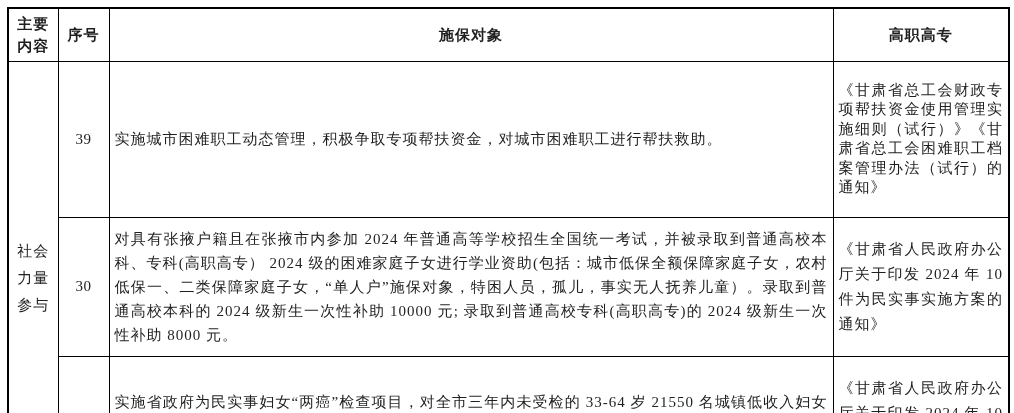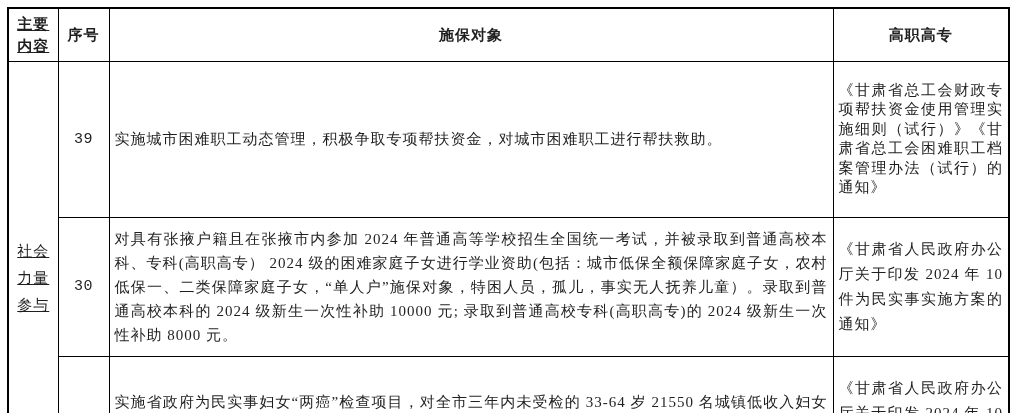--- a/index.html
+++ b/index.html
@@ -29,31 +29,31 @@
     vertical-align: middle;
     overflow: hidden;
     font-size: 15px;
   }
   thead th {
     font-weight: bold;
     text-align: center;
     letter-spacing: 1px;
     line-height: 22px;
   }
-  .pre { white-space: pre-line; text-decoration: underline; }
+  .pre { white-space: pre-line; }
   tr.hdr { height: 53px; }
   tr.r39 { height: 103px; }
   tr.r40 { height: 137px; }
   tr.r41 { height: 104px; }
   td.category {
     text-align: center;
     letter-spacing: 1px;
     line-height: 27px;
   }
-  td.seq { text-align: center; letter-spacing: 0.5px; font-family: Liberation Mono, monospace; }
+  td.seq { text-align: center; letter-spacing: 0.5px; }
   td.req {
     text-align: justify;
     line-height: 24px;
     letter-spacing: 1px;
     padding: 3px 5px;
     margin-top: 37px;
   }
   td.pol {
     text-align: justify;
     line-height: 25px;

